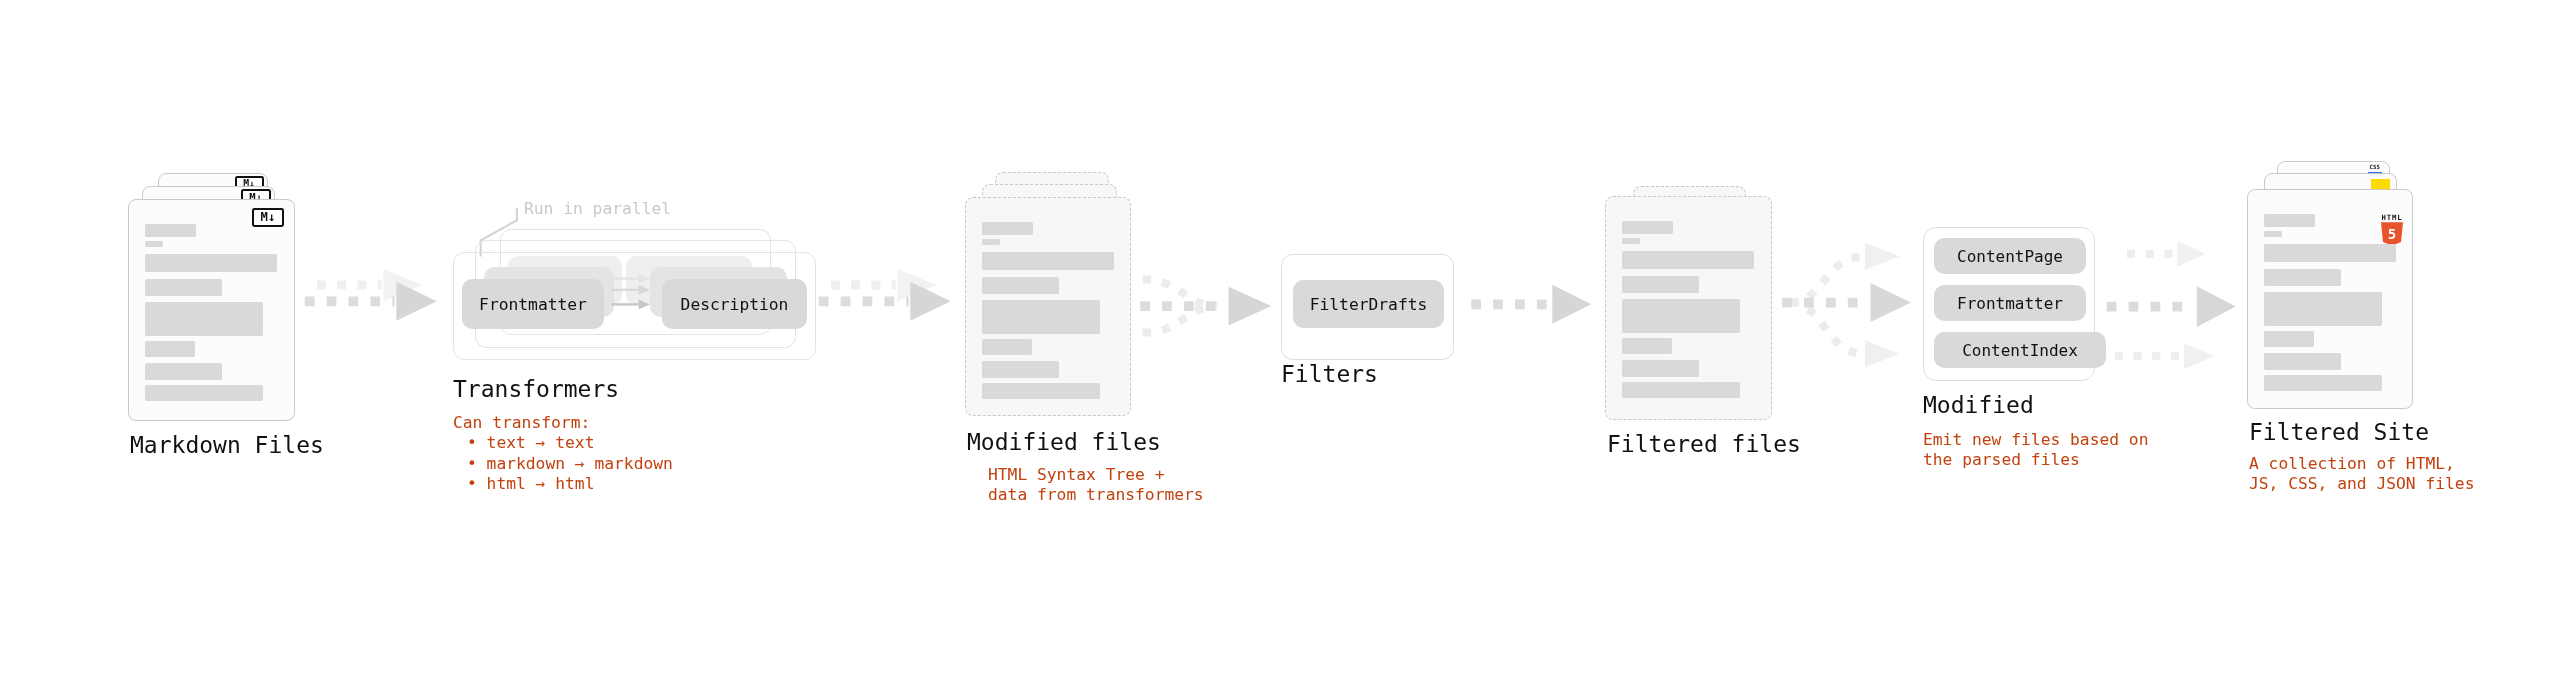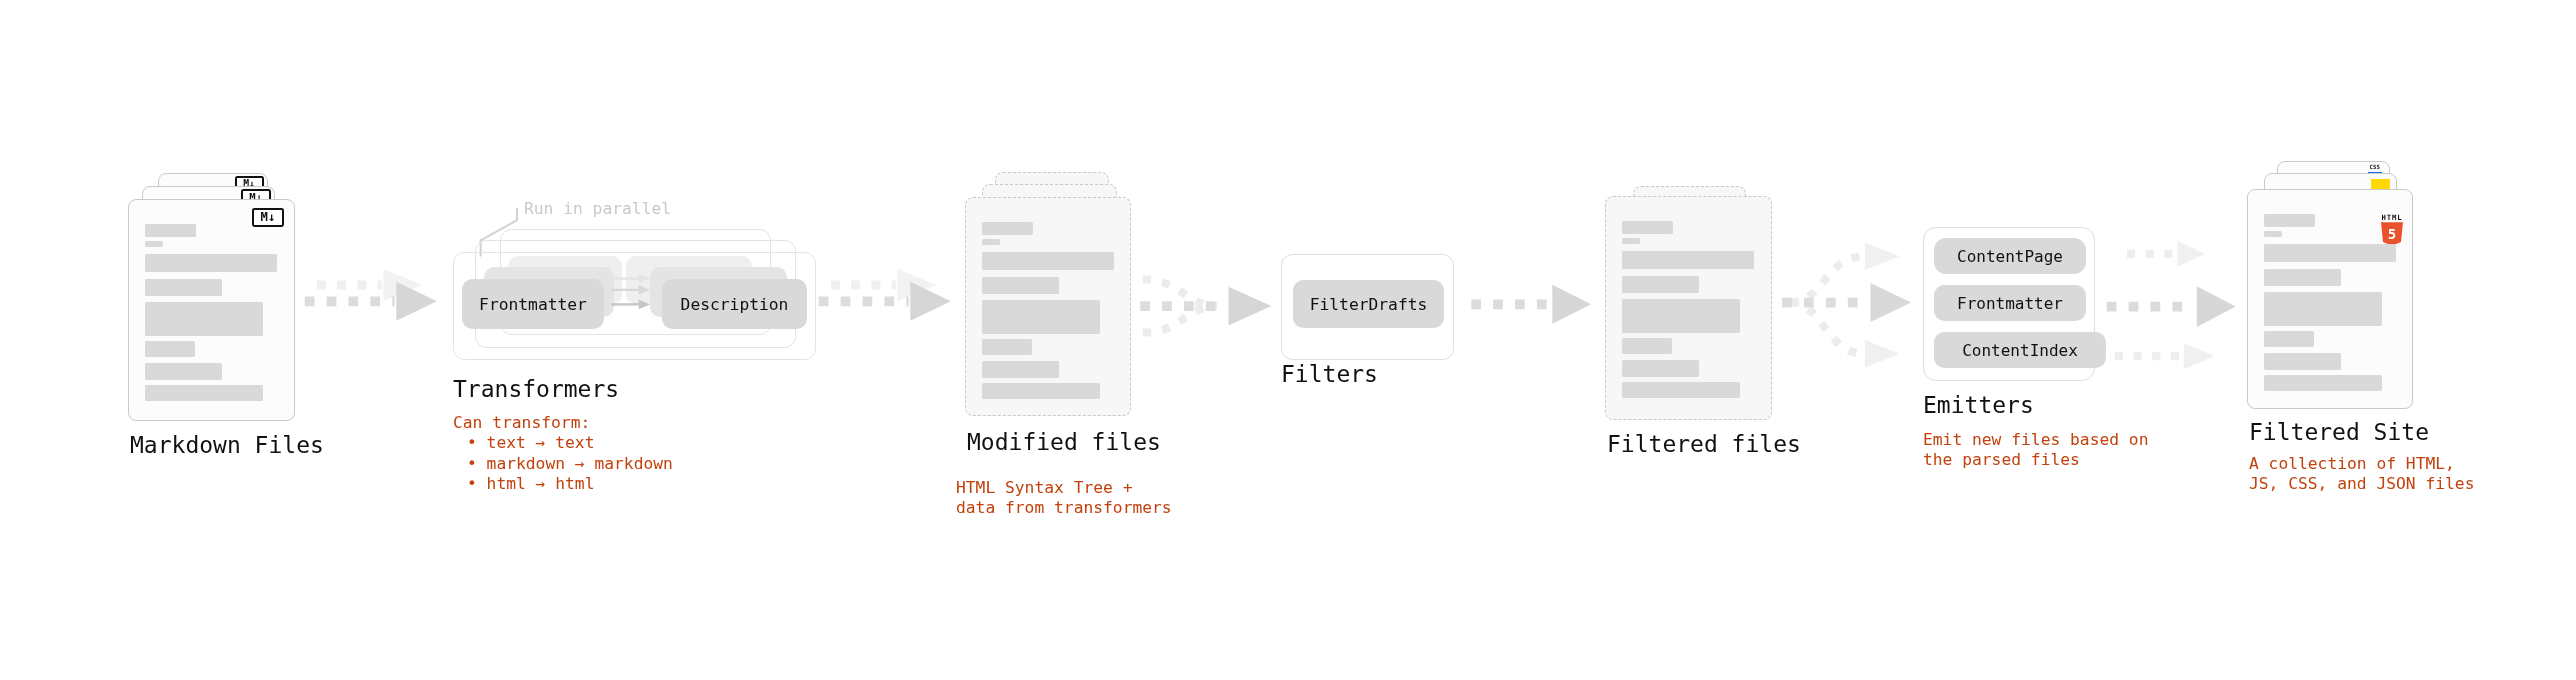--- a/index.html
+++ b/index.html
@@ -144,21 +144,21 @@
           <div class="bar" style="top: 54px; width: 132px; height: 18px;"></div>
           <div class="bar" style="top: 79px; width: 77px; height: 17px;"></div>
           <div class="bar" style="top: 102px; width: 118px; height: 34px;"></div>
           <div class="bar" style="top: 141px; width: 50px; height: 16.3px;"></div>
           <div class="bar" style="top: 163px; width: 77px; height: 17px;"></div>
           <div class="bar" style="top: 185px; width: 118px; height: 16.3px;"></div>
         </div>
     </div>
   </div>
   <div class="stage-label" style="left:967px;top:429px;">Modified files</div>
-  <div class="stage-desc" style="left:956px;top:465px;margin-top:13px;">
+  <div class="stage-desc" style="left:988px;top:465px;">
     <div>HTML Syntax Tree +</div>
     <div>data from transformers</div>
   </div>
 
   <svg class="abs" style="left:1136px;top:264px;z-index:1;" width="138" height="85" viewBox="0 0 170 105">
     <path d="M 8 19 C 55 19, 62 52, 100 52" fill="none" stroke="#ececec" stroke-width="10" stroke-dasharray="10 14"></path>
     <path d="M 8 85 C 55 85, 62 52, 100 52" fill="none" stroke="#ececec" stroke-width="10" stroke-dasharray="10 14"></path>
     <line x1="5" y1="52" x2="112" y2="52" stroke="#dcdcdc" stroke-width="12" stroke-dasharray="12 15"></line>
     <polygon points="114,28 167,52 114,76" fill="#d6d6d6"></polygon>
   </svg>
@@ -197,31 +197,31 @@
     <path d="M 15 87 C 55 87, 60 30, 105 30" fill="none" stroke="#ececec" stroke-width="10" stroke-dasharray="10 14"></path>
     <polygon points="107,13 150,30 107,47" fill="#f0f0f0"></polygon>
     <path d="M 15 87 C 55 87, 60 150, 105 150" fill="none" stroke="#ececec" stroke-width="10" stroke-dasharray="10 14"></path>
     <polygon points="107,133 150,150 107,167" fill="#f0f0f0"></polygon>
     <line x1="5" y1="87" x2="112" y2="87" stroke="#dcdcdc" stroke-width="12" stroke-dasharray="12 15"></line>
     <polygon points="114,63 164,87 114,111" fill="#d8d8d8"></polygon>
   </svg>
 
   <div>
     <div class="group-box" style="left:1923px;top:227px;width:172px;height:154px;border-radius:13px;"></div>
-    <div class="node front" style="left:1934px;top:238px;width:152px;height:36px;font-size:16px;border-radius:12px;">
+    <div class="node front" style="left:1934px;top:238px;width:152px;height:36px;font-size:16px;">
         <span>ContentPage</span>
       </div>
     <div class="node front" style="left:1934px;top:285px;width:152px;height:36px;font-size:16px;">
         <span>Frontmatter</span>
       </div>
     <div class="node front" style="left:1934px;top:332px;width:172px;height:36px;font-size:16px;">
         <span>ContentIndex</span>
       </div>
   </div>
-  <div class="stage-label" style="left:1923px;top:392px;">Emitters</div>
+  <div class="stage-label" style="left:1923px;top:392px;">Modified</div>
   <div class="stage-desc" style="left:1923px;top:430px;">
     <div>Emit new files based on</div>
     <div>the parsed files</div>
   </div>
 
   <svg class="abs" style="left:2101px;top:236px;z-index:1;" width="138" height="138" viewBox="0 0 170 170">
     <line x1="32" y1="22" x2="92" y2="22" stroke="#eeeeee" stroke-width="10" stroke-dasharray="10 13"></line>
     <polygon points="94,6 128,22 94,38" fill="#f0f0f0"></polygon>
     <line x1="7" y1="87" x2="115" y2="87" stroke="#dbdbdb" stroke-width="12" stroke-dasharray="12 15"></line>
     <polygon points="118,62 166,87 118,112" fill="#d7d7d7"></polygon>

